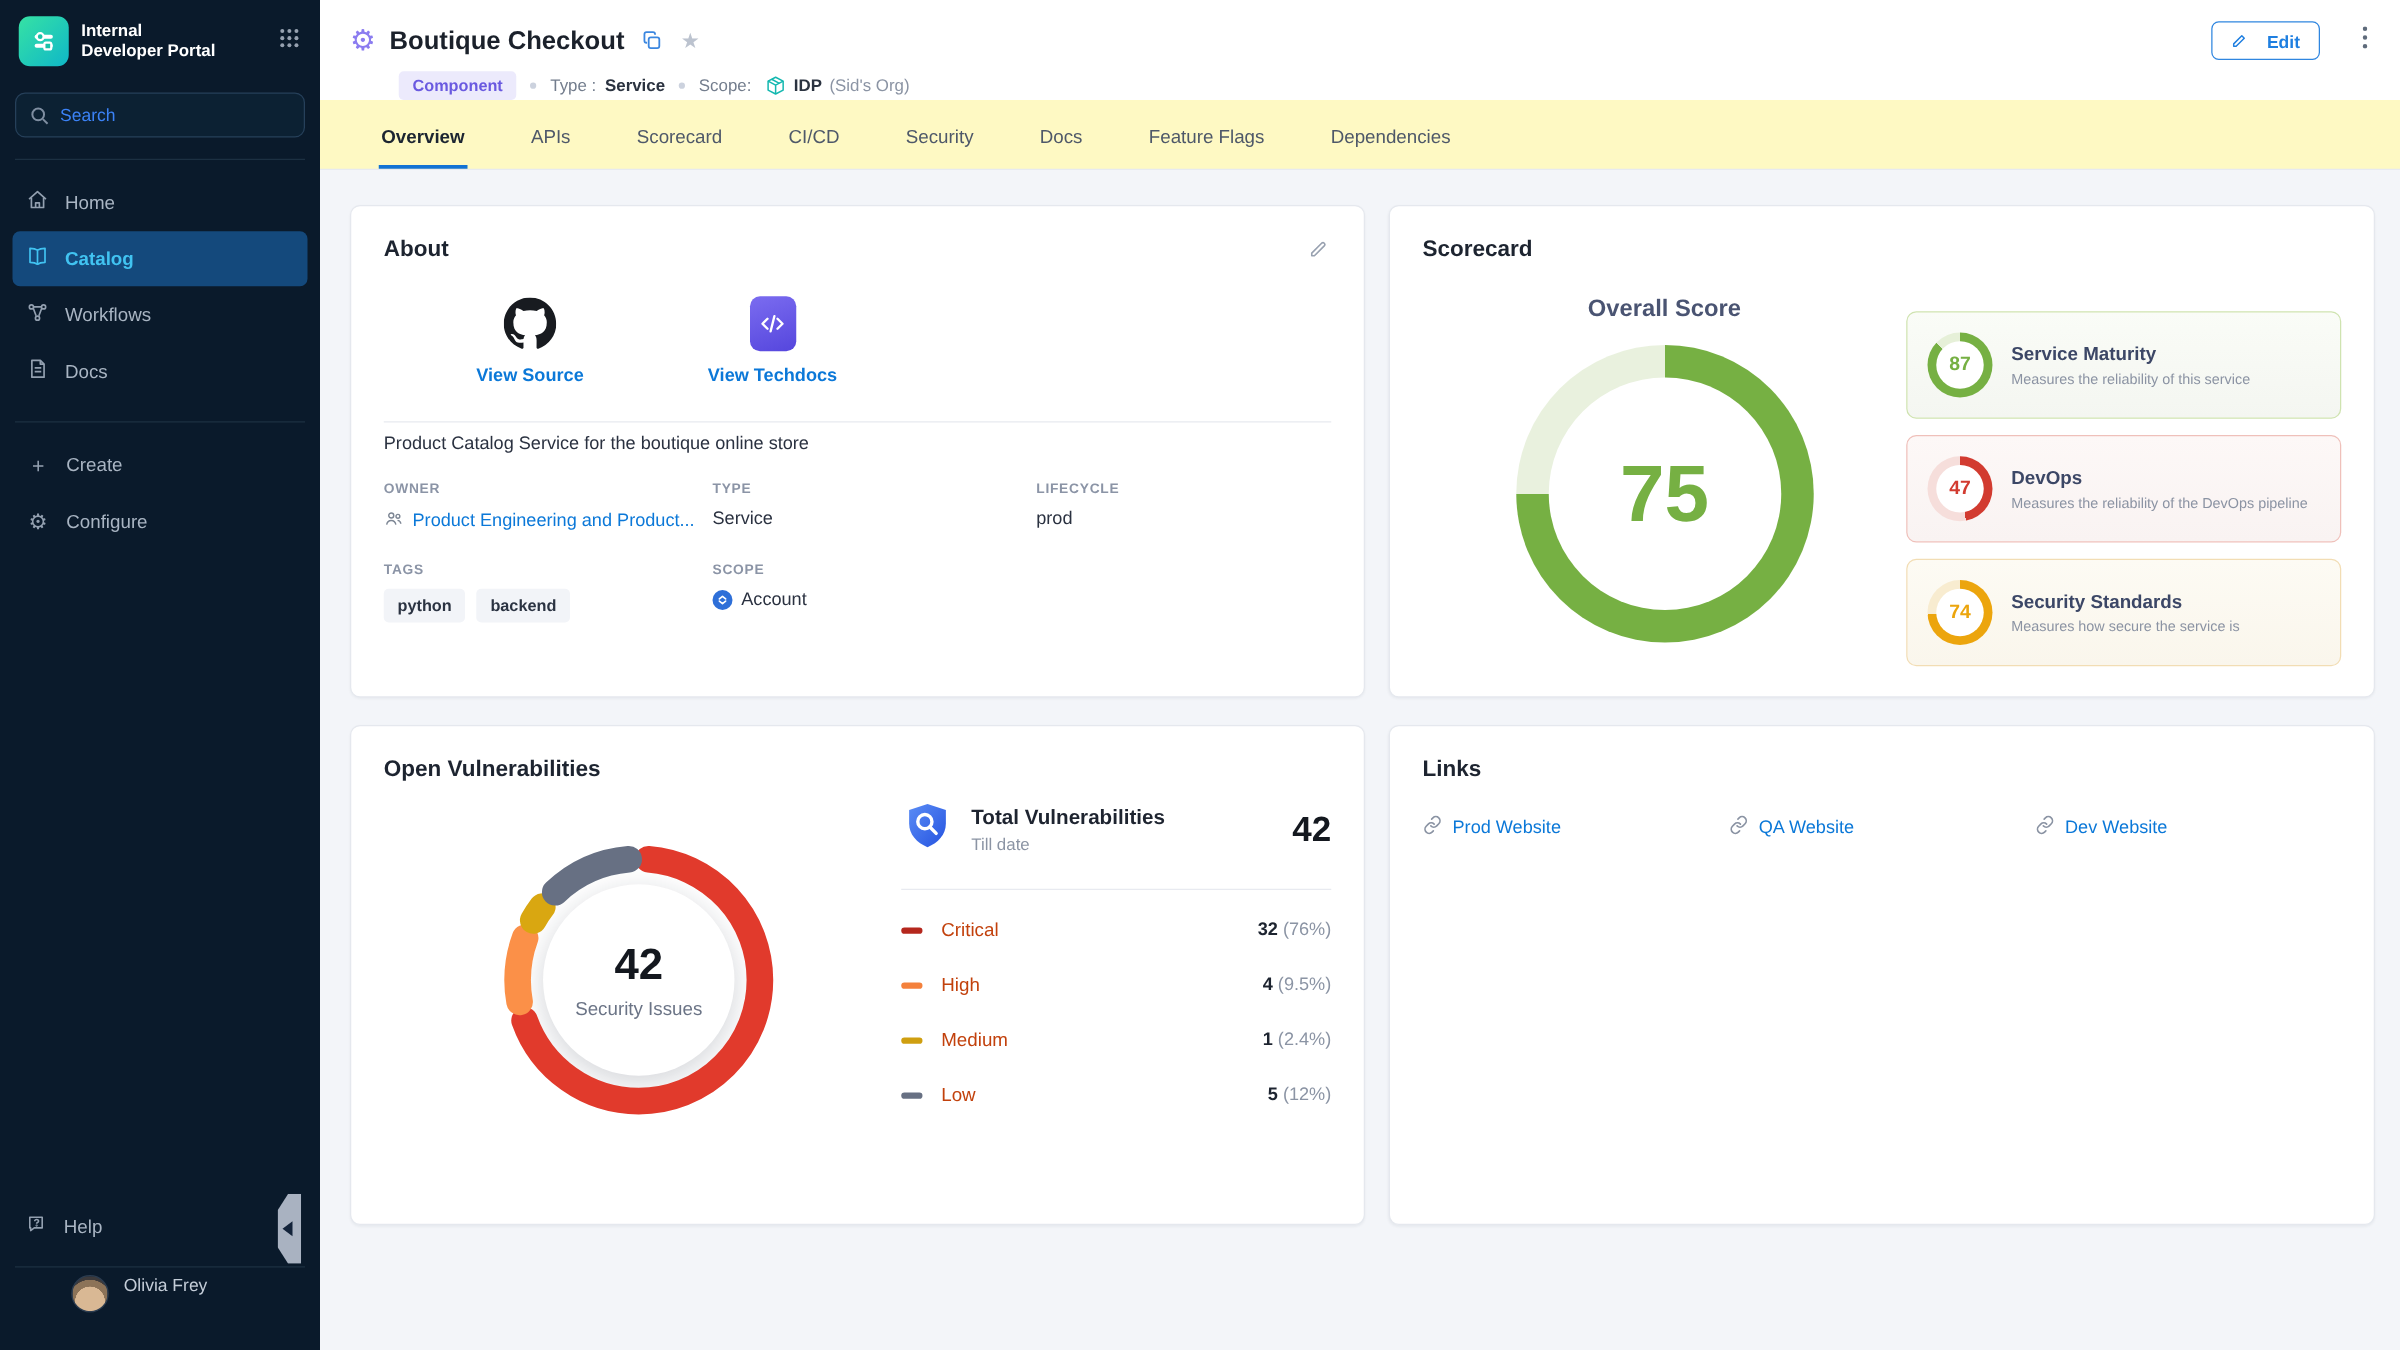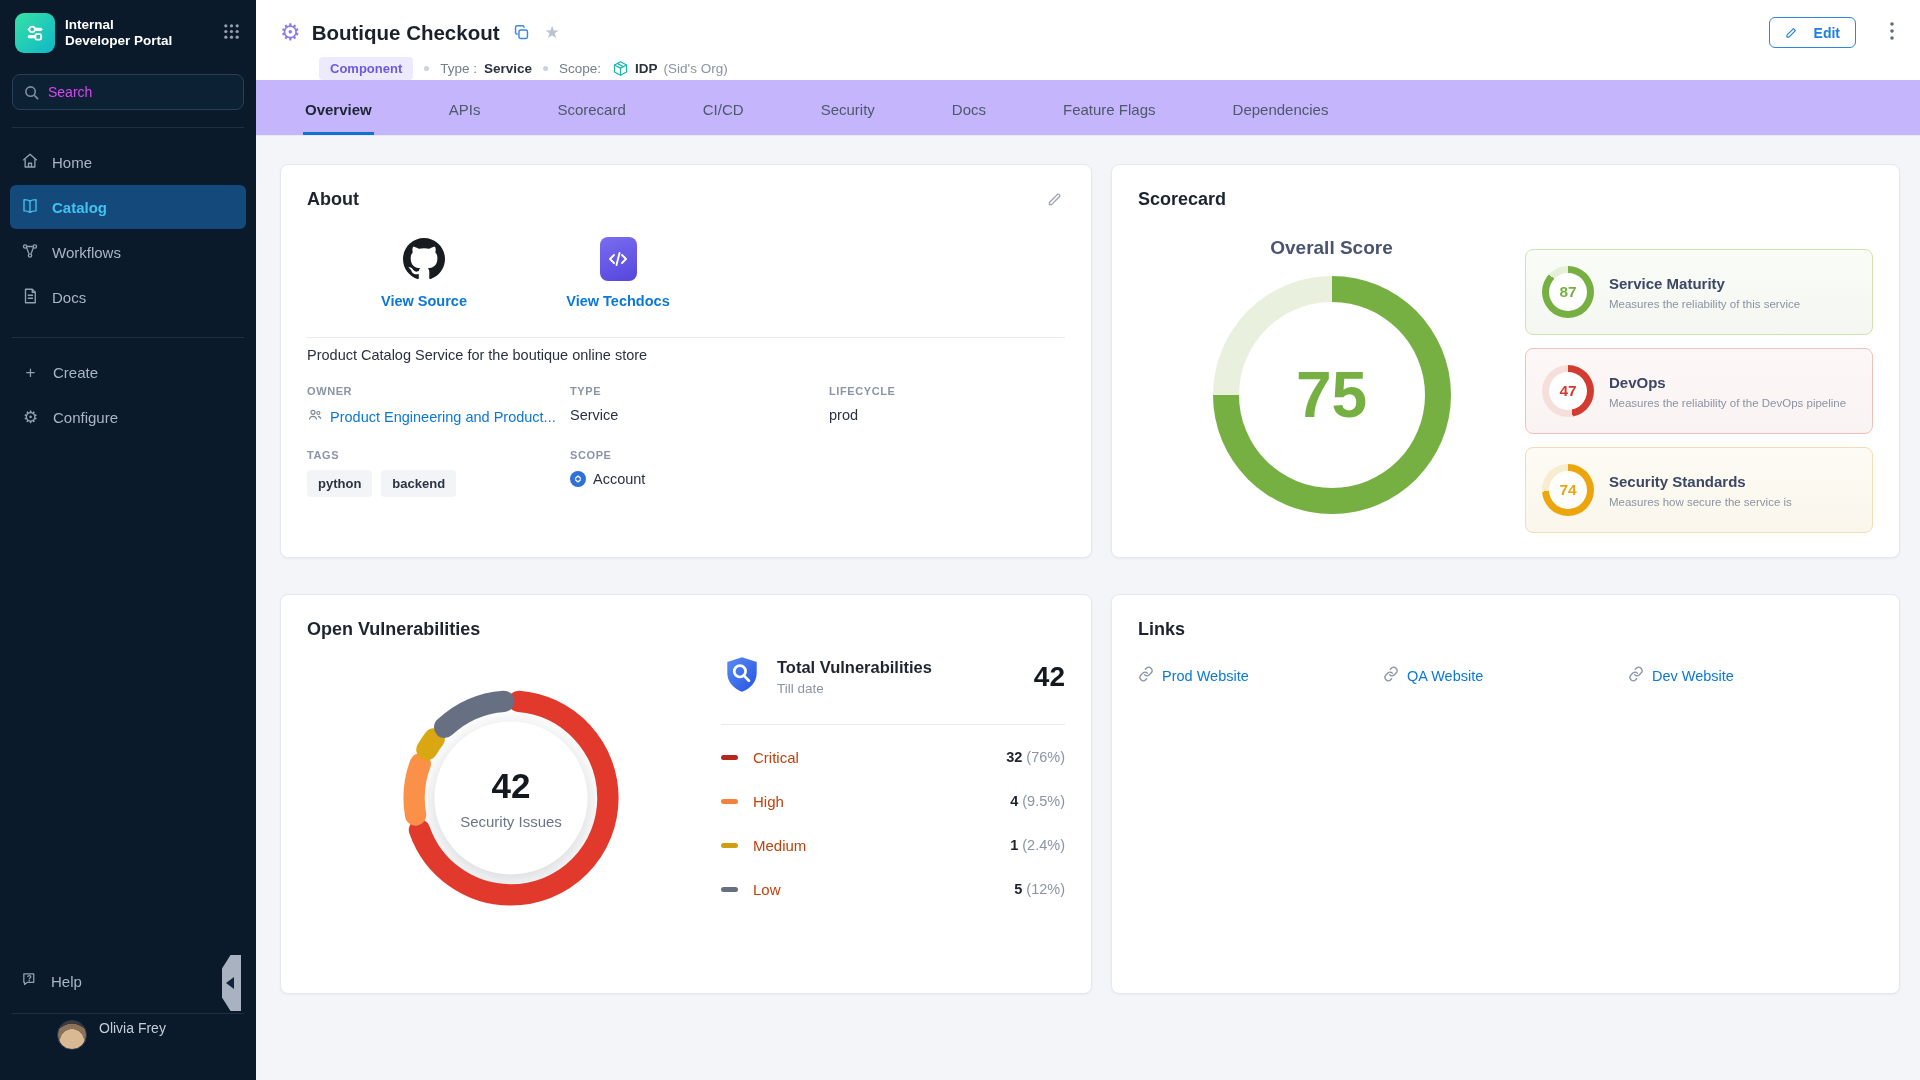--- a/index.html
+++ b/index.html
@@ -6,21 +6,21 @@
   html,body { width:1920px; height:1080px; overflow:hidden; }
   body { font-family:"Liberation Sans","DejaVu Sans",sans-serif; background:#f3f5f9; color:#1d2430; }
   .app { display:flex; width:1920px; height:1080px; position:relative; }
 
   
   .sidebar { width:256px; flex-shrink:0; background:#0a1a2b; display:flex; flex-direction:column; position:relative; }
   .logo-row { display:flex; align-items:center; gap:10px; padding:13px 12px 6px 15px; }
   .logo { width:40px; height:40px; border-radius:9px; background:linear-gradient(135deg,#36e2a4,#0fb7c8); display:grid; place-items:center; flex-shrink:0; }
   .logo-text { font-size:13.5px; font-weight:bold; color:#fff; line-height:1.22; }
   .grid-icon { margin-left:auto; cursor:pointer; padding:4px; }
-  .search-box { margin:15px 12px 0; height:36px; background:#0c2133; border:1px solid #26405a; border-radius:8px; display:flex; align-items:center; gap:9px; padding:0 11px; color:#d946ef; font-size:14px; cursor:text; }
+  .search-box { margin:15px 12px 0; height:36px; background:#0c2133; border:1px solid #26405a; border-radius:8px; display:flex; align-items:center; gap:9px; padding:0 11px; color:#3b82f6; font-size:14px; cursor:text; }
   .side-divider { border-top:1px solid #1c3042; margin:17px 12px 0; }
   .nav { margin-top:11px; }
   .nav-item { display:flex; align-items:center; gap:13px; height:44px; padding:0 11px; margin:1px 10px; border-radius:6px; font-size:15px; color:#a9b5c3; cursor:pointer; }
   .nav-item.active { background:#14497c; color:#41c3f1; font-weight:bold; }
   .nav-item .uni { font-size:17px; line-height:1; width:19px; text-align:center; color:#93a0b0; }
   .side-bottom { margin-top:auto; padding-bottom:8px; }
   .user-row { display:flex; align-items:flex-start; gap:12px; height:52px; padding:0 21px; cursor:pointer;margin-left:36px; }
   .avatar { width:30px; height:30px; border-radius:50%; background:radial-gradient(circle at 50% 72%, #d9b894 0 48%, #8c7358 49% 70%, #3d3a3b 71% 100%); border:1px solid #2b3c50; }
   .user-name { font-size:14px; color:#c4cdd8; }
   .collapse-handle { position:absolute; left:222px; top:955px; width:19px; height:56px; background:#a9b2c1; border-radius:7px 0 0 7px; clip-path:polygon(100% 0,100% 100%,45% 100%,0 76%,0 24%,45% 0); display:grid; place-items:center; cursor:pointer; z-index:5; }
@@ -36,26 +36,26 @@
   .star-glyph { font-size:17px; color:#bcc3cf; line-height:1; }
   .edit-btn { margin-left:auto; display:flex; align-items:center; gap:16px; height:31px; padding:0 15px; background:#fff; border:1.5px solid #2f86e0; border-radius:6px; color:#1f7fe0; font-size:14px; font-weight:bold; cursor:pointer; }
   .kebab { margin-left:17px; cursor:pointer; padding:4px 6px; }
   .badge-row { display:flex; align-items:center; gap:11px; margin:9px 0 0 39px; font-size:13.5px; }
   .kind-badge { background:#eceafc; color:#6a5ae0; font-weight:bold; border-radius:4px; padding:4px 11px; font-size:13px; cursor:pointer; }
   .dot { width:5px; height:5px; border-radius:50%; background:#ccd2de; }
   .muted-label { color:#737d8d; }
   .dark-val { color:#2b3340; font-weight:bold; }
   .scope-wrap { display:flex; align-items:center; gap:6px; }
   .org-suffix { color:#8b94a4; }
-  .tabs { display:flex; gap:73px; padding:21px 0 0 47px; background:#c4b5fd; border-bottom:1px solid #e7eaf0; }
+  .tabs { display:flex; gap:49px; padding:21px 0 0 47px; background:#fef9c3; border-bottom:1px solid #e7eaf0; }
   .tab { padding:0 2px 14px; font-size:15px; color:#4e5869; cursor:pointer; border-bottom:3px solid transparent; }
   .tab.active { color:#1c2531; font-weight:bold; border-bottom-color:#1272d4; }
 
   
-  .content { flex:1; padding:28px 20px 4px 24px; display:grid; grid-template-columns:812px 1fr; grid-template-rows:394px 400px; gap:36px 19px; align-content:start; }
+  .content { flex:1; padding:28px 20px 4px 24px; display:grid; grid-template-columns:812px 1fr; grid-template-rows:394px 400px; gap:22px 19px; align-content:start; }
   .card { background:#fff; border:1px solid #e5e8ee; border-radius:8px; box-shadow:0 1px 2px rgba(20,30,50,.05); padding:24px 26px; overflow:hidden; }
   .card-title { font-size:18px; font-weight:bold; color:#1d2430; }
 
   
   .about-head { display:flex; align-items:flex-start; }
   .about-head .icon-btn { margin-left:auto; }
   .about-links { display:flex; gap:44px; margin:26px 0 0 42px; }
   .about-link { width:150px; text-align:center; cursor:pointer; }
   .about-link .ic { height:46px; display:grid; place-items:center; }
   .about-link .lbl { margin-top:11px; color:#0b78d8; font-weight:bold; font-size:14.5px; }

